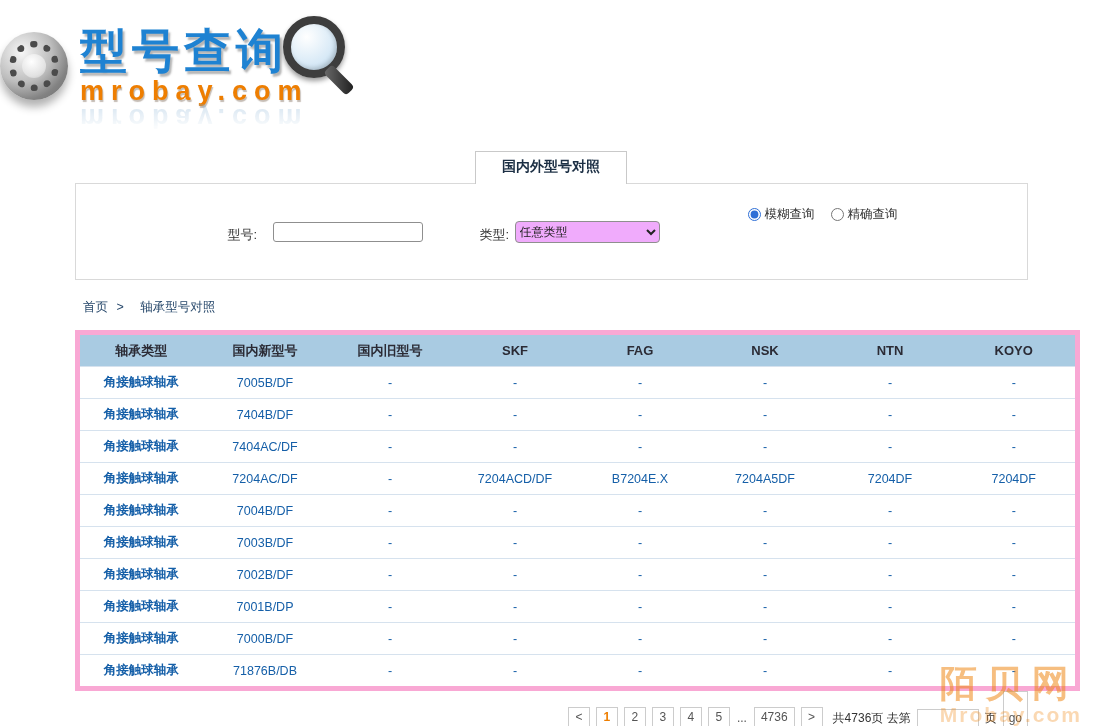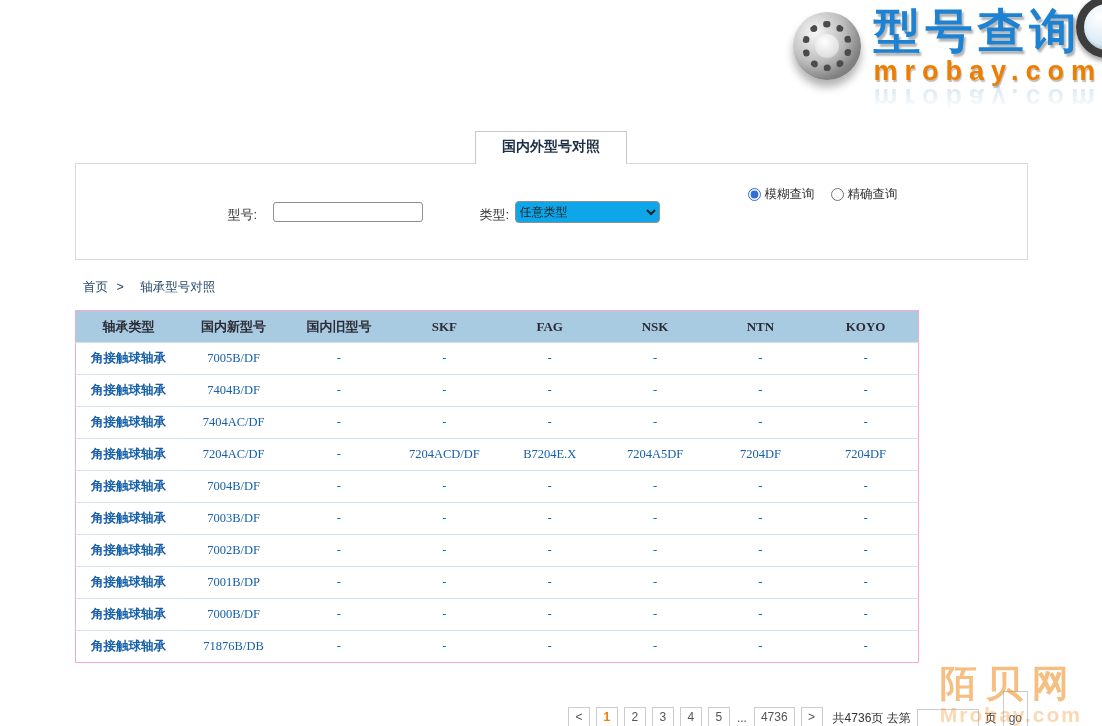--- a/index.html
+++ b/index.html
@@ -1,21 +1,21 @@
 <!DOCTYPE html>
 <html><head>
 <meta charset="utf-8">
 <style>
   html,body{margin:0;padding:0;}
   body{
     width:1102px;height:726px;position:relative;overflow:hidden;
     background:#ffffff;font-family:"Liberation Sans",sans-serif;
   }
   
-  .logo-wrap{padding-top:6px;display:flex;justify-content:flex-end;}
+  .logo-wrap{padding-top:6px;display:flex;justify-content:flex-start;margin-top:20px;}
   .logo-core{display:flex;align-items:flex-start;position:relative;}
   .bearing{
     width:68px;height:68px;border-radius:50%;margin:6px 12px 0 0;position:relative;
     background:radial-gradient(circle at 32% 30%, #f7f7f7, #bdbdbd 45%, #828282 72%, #6b6b6b);
     box-shadow:0 7px 9px rgba(0,0,0,.30);
   }
   .bearing::before{content:"";position:absolute;inset:9px;border-radius:50%;border:7px dotted #4b4b4b;}
   .bearing::after{content:"";position:absolute;inset:22px;border-radius:50%;
     background:radial-gradient(circle at 40% 32%, #ffffff, #e2e2e2 65%, #c2c2c2);}
   .logo-text{position:relative;text-align:left;}
@@ -55,42 +55,42 @@
   .panel{width:951px;height:95px;margin:0 auto;border:1px solid #d9d9d9;position:relative;background:#fff;}
   .panel .form-label{position:absolute;font-size:13px;color:#333;}
   .lbl-model{left:152px;top:42px;}
   .input-model{
     position:absolute;left:197px;top:38px;width:138px;height:16px;
     border:1px solid #8f8f8f;border-radius:3px;font-size:12px;padding:1px 5px;outline:none;
   }
   .lbl-type{left:404px;top:42px;}
   .select-type{
     position:absolute;left:439px;top:37px;width:145px;height:22px;
-    border:1px solid #8f8f8f;border-radius:4px;font-size:12px;background:#0ea5e9;color:#222;
+    border:1px solid #8f8f8f;border-radius:4px;font-size:12px;background:#f0abfc;color:#222;
   }
   .radios{position:absolute;left:672px;top:22px;display:flex;gap:16px;align-items:center;font-size:12.5px;color:#333;}
   .radios label{display:flex;align-items:center;gap:4px;cursor:pointer;}
   .radios input{accent-color:#2f6fd6;margin:0;}
   .submit-btn{
     position:absolute;left:682px;top:46px;width:114px;height:29px;
     background:#EE7E01;color:#fff;border:none;border-radius:4px;
     font-size:15px;font-weight:bold;font-family:"Liberation Sans",sans-serif;
     display:flex;align-items:center;justify-content:center;gap:8px;cursor:pointer;letter-spacing:1px;
   }
   .btn-mag{width:10px;height:10px;border:3px solid #fff;border-radius:50%;position:relative;display:inline-block;}
   .btn-mag::after{content:"";position:absolute;width:3px;height:7px;background:#fff;border-radius:2px;
     transform:rotate(-45deg);left:10px;top:8px;}
   
   .breadcrumb{margin:19px 0 0 75px;font-size:12.5px;color:#27486b;}
   .breadcrumb .crumb{color:#27486b;cursor:pointer;text-decoration:none;margin-left:8px;}
   .breadcrumb .sep{margin:0 5px;color:#27486b;}
   
   .data-table{
-    width:844px;margin:14px 0 0 75px;border-collapse:collapse;table-layout:fixed;
-    border:1px solid #f9a8d4;font-size:12.5px;font-family:Liberation Serif, serif;
+    width:1005px;margin:14px 0 0 75px;border-collapse:collapse;table-layout:fixed;
+    border:5px solid #f9a8d4;font-size:12.5px;
   }
   .data-table th{
     background:#A9CBE2;height:31px;font-size:13px;font-weight:bold;color:#2b2b35;
     text-align:center;padding:0;
   }
   .data-table td{
     height:31px;text-align:center;color:#155FA8;border-top:1px solid #d6e2ee;padding:0;
     white-space:nowrap;overflow:hidden;
   }
   .data-table td.c-type{font-weight:bold;}

